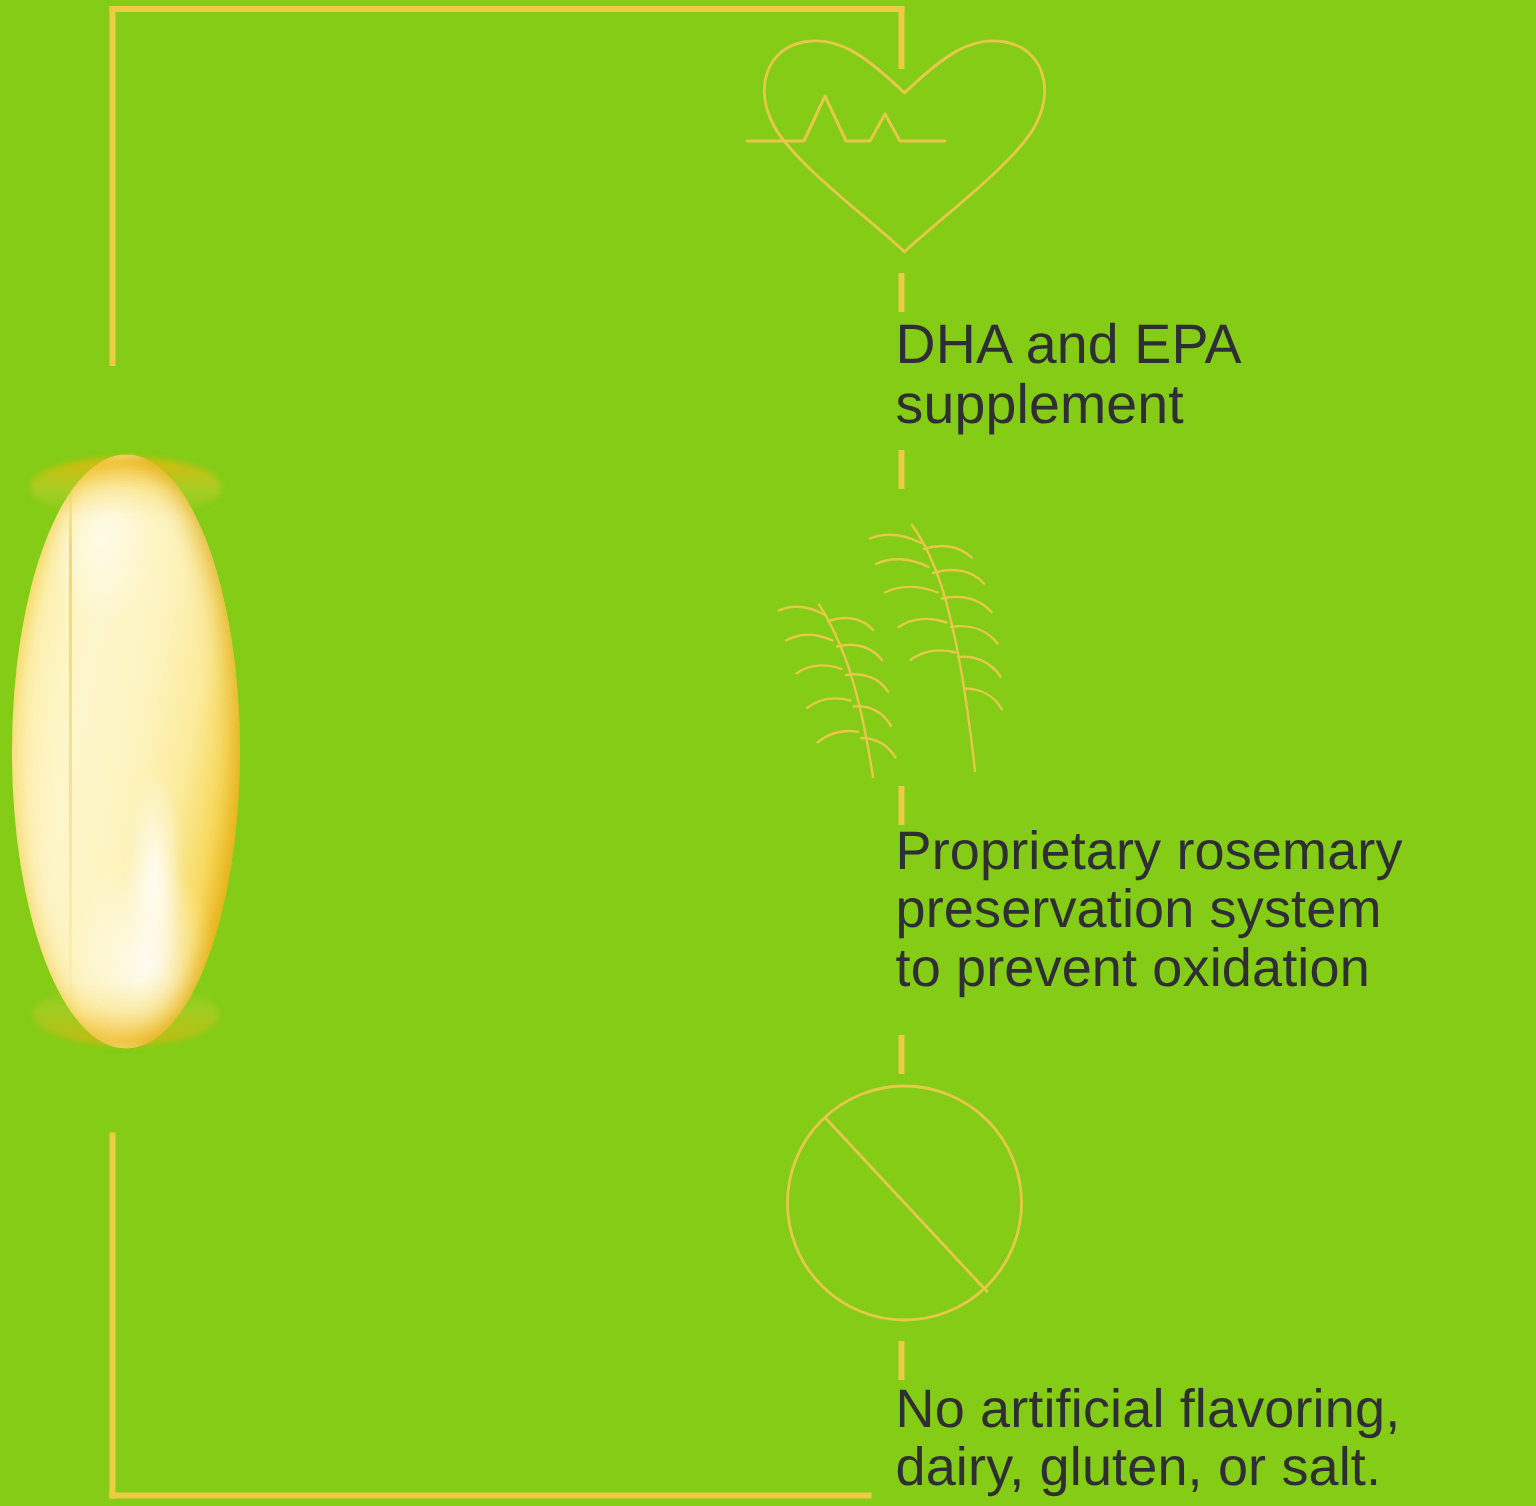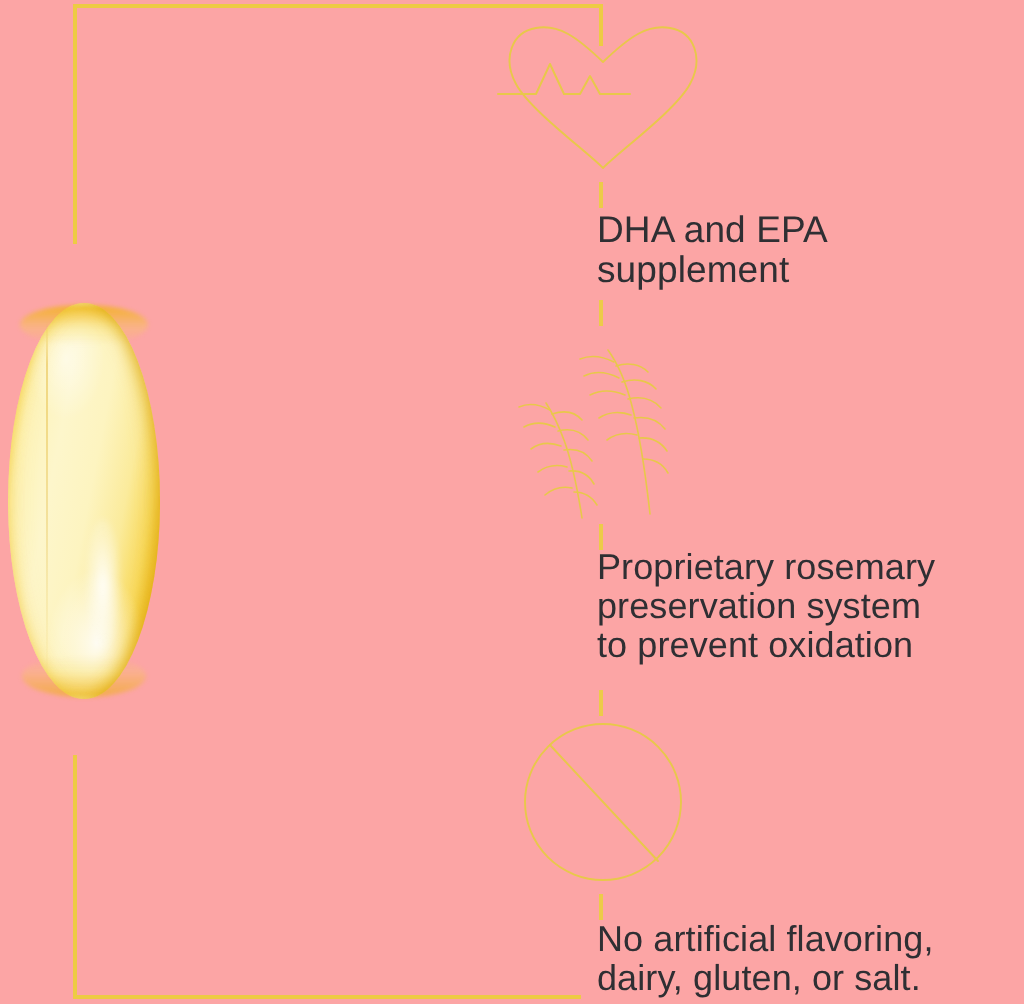--- a/index.html
+++ b/index.html
@@ -8,21 +8,21 @@
     padding: 0;
     background: #ffffff;
   }
   body {
     font-family: "Liberation Sans", "DejaVu Sans", sans-serif;
   }
   #stage {
     position: relative;
     width: 1024px;
     height: 1004px;
-    background: #fca5a5;
+    background: #84cc16;
     overflow: hidden;
   }
 
   
   .frame-line {
     position: absolute;
     background: #edcb44;
   }
   #frame-top {
     left: 73px; top: 4px;

